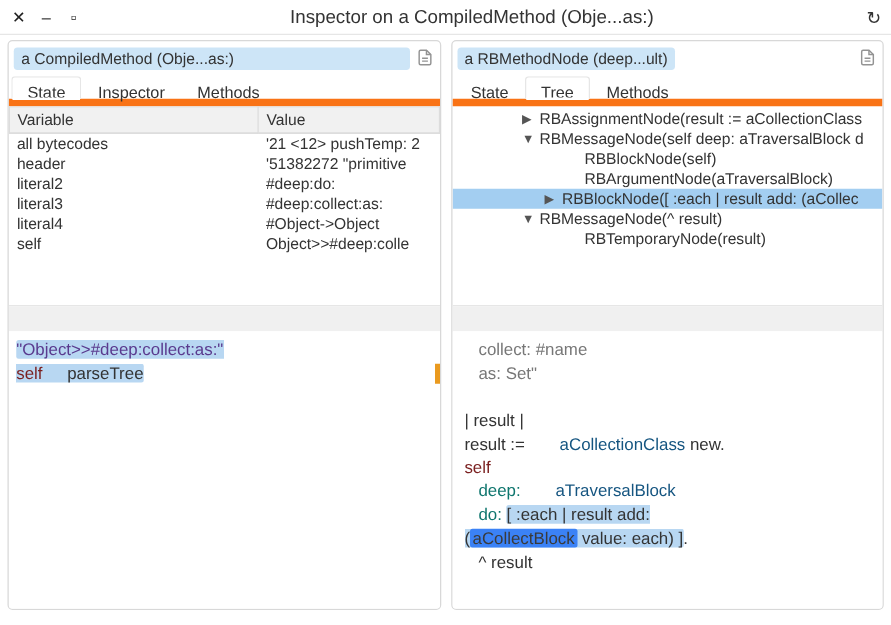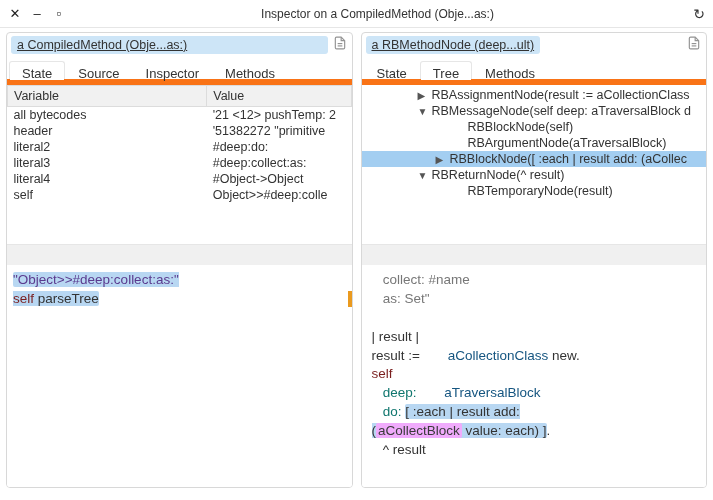--- a/index.html
+++ b/index.html
@@ -13,45 +13,44 @@
   .title-bar {
     height: 28px;
     display: flex;
     align-items: center;
     padding: 0 8px;
     border-bottom: 1px solid #e6e6e6;
     background: #fff;
   }
   .title-bar .win-icons { display: flex; gap: 8px; font-size: 13px; color: #222; }
   .title-bar .win-icons span { width: 14px; text-align: center; cursor: default; }
-  .title-bar .title-text { flex: 1; text-align: center; font-size: 12px; color: #333; font-weight: 400; }
+  .title-bar .title-text { flex: 1; text-align: center; font-size: 15px; color: #333; font-weight: 400; }
   .title-bar .refresh { width: 16px; text-align: right; font-size: 14px; }
 
   .main {
     display: flex;
     height: calc(500px - 28px - 6px);
     padding: 4px 6px 6px 6px;
     gap: 8px;
   }
   .pane {
     flex: 1;
     border: 1px solid #d8d8d8;
     border-radius: 4px;
     display: flex;
     flex-direction: column;
     overflow: hidden;
     min-width: 0;
   }
   .pane-header {
     height: 26px;
     display: flex;
-    align-items: flex-start;
+    align-items: flex-end;
     padding: 3px 4px;
     gap: 4px;
-    text-decoration: underline;
   }
   .pane-header .hlabel {
     background: #cde5f7;
     border-radius: 3px;
     padding: 2px 6px;
     font-size: 12.5px;
     white-space: nowrap;
     overflow: hidden;
     text-overflow: ellipsis;
     flex: 1;
@@ -121,21 +120,21 @@
     flex: 1;
     position: relative;
     padding: 6px 6px;
     font-family: "Source Sans Pro", "Segoe UI", Arial, sans-serif;
     font-size: 13.5px;
     background: #fff;
     overflow: hidden;
   }
   .code-area .string-lit { color: #5a3a8e; }
   .code-area .kw-self   { color: #7a1f1f; }
-  .code-area .ident     { color: #333; }
+  .code-area .ident     { color: #333; margin-left: 16px; }
   .code-area .msgsel    { color: #0f766e; }
   .code-area .param     { color: #155580; margin-left: 24px; }
   .code-area .comment   { color: #777; }
   .code-area .highlighted {
     background: #b8d7f2;
     border-radius: 2px;
     display: inline;
   }
 
   .left-code-orange-marker {
@@ -190,21 +189,21 @@
     text-overflow: clip;
   }
 
   
   .right-code {
     line-height: 1.6;
     padding-left: 10px;
     padding-top: 6px;
   }
   .name-hl {
-    background: #f0abfc;
+    background: #3b82f6;
     color: #3a3a3a;
     border-radius: 2px;
     padding: 0 2px;
   }
 </style>
 </head>
 <body>
 
 <div class="title-bar">
   <div class="win-icons">
@@ -225,21 +224,20 @@
         <svg width="14" height="14" viewBox="0 0 24 24" fill="none" stroke="#666" stroke-width="2">
             <path d="M14 2H6a2 2 0 0 0-2 2v16a2 2 0 0 0 2 2h12a2 2 0 0 0 2-2V8z"></path>
             <polyline points="14 2 14 8 20 8"></polyline>
             <line x1="8" y1="13" x2="16" y2="13"></line>
             <line x1="8" y1="17" x2="16" y2="17"></line>
           </svg>
       </div>
     </div>
     <div class="tabs">
       <div class="tab active">State</div>
-      <div class="tab">Source</div>
       <div class="tab">Inspector</div>
       <div class="tab">Methods</div>
     </div>
 
     <div class="content-split">
       <div class="table-holder">
         <table>
           <thead>
             <tr>
               <th style="width:58%">Variable</th>
@@ -321,21 +319,21 @@
         <div class="tree-row indent-3">
           <span class="disclosure"></span>
           <span class="node-label">RBArgumentNode(aTraversalBlock)</span>
         </div>
         <div class="tree-row indent-2 selected">
           <span class="disclosure">▶</span>
           <span class="node-label">RBBlockNode([ :each | result add: (aCollec</span>
         </div>
         <div class="tree-row indent-1">
           <span class="disclosure">▼</span>
-          <span class="node-label">RBReturnNode(^ result)</span>
+          <span class="node-label">RBMessageNode(^ result)</span>
         </div>
         <div class="tree-row indent-3">
           <span class="disclosure"></span>
           <span class="node-label">RBTemporaryNode(result)</span>
         </div>
       </div>
 
       <div class="grey-strip"></div>
 
       <div class="code-area right-code">

